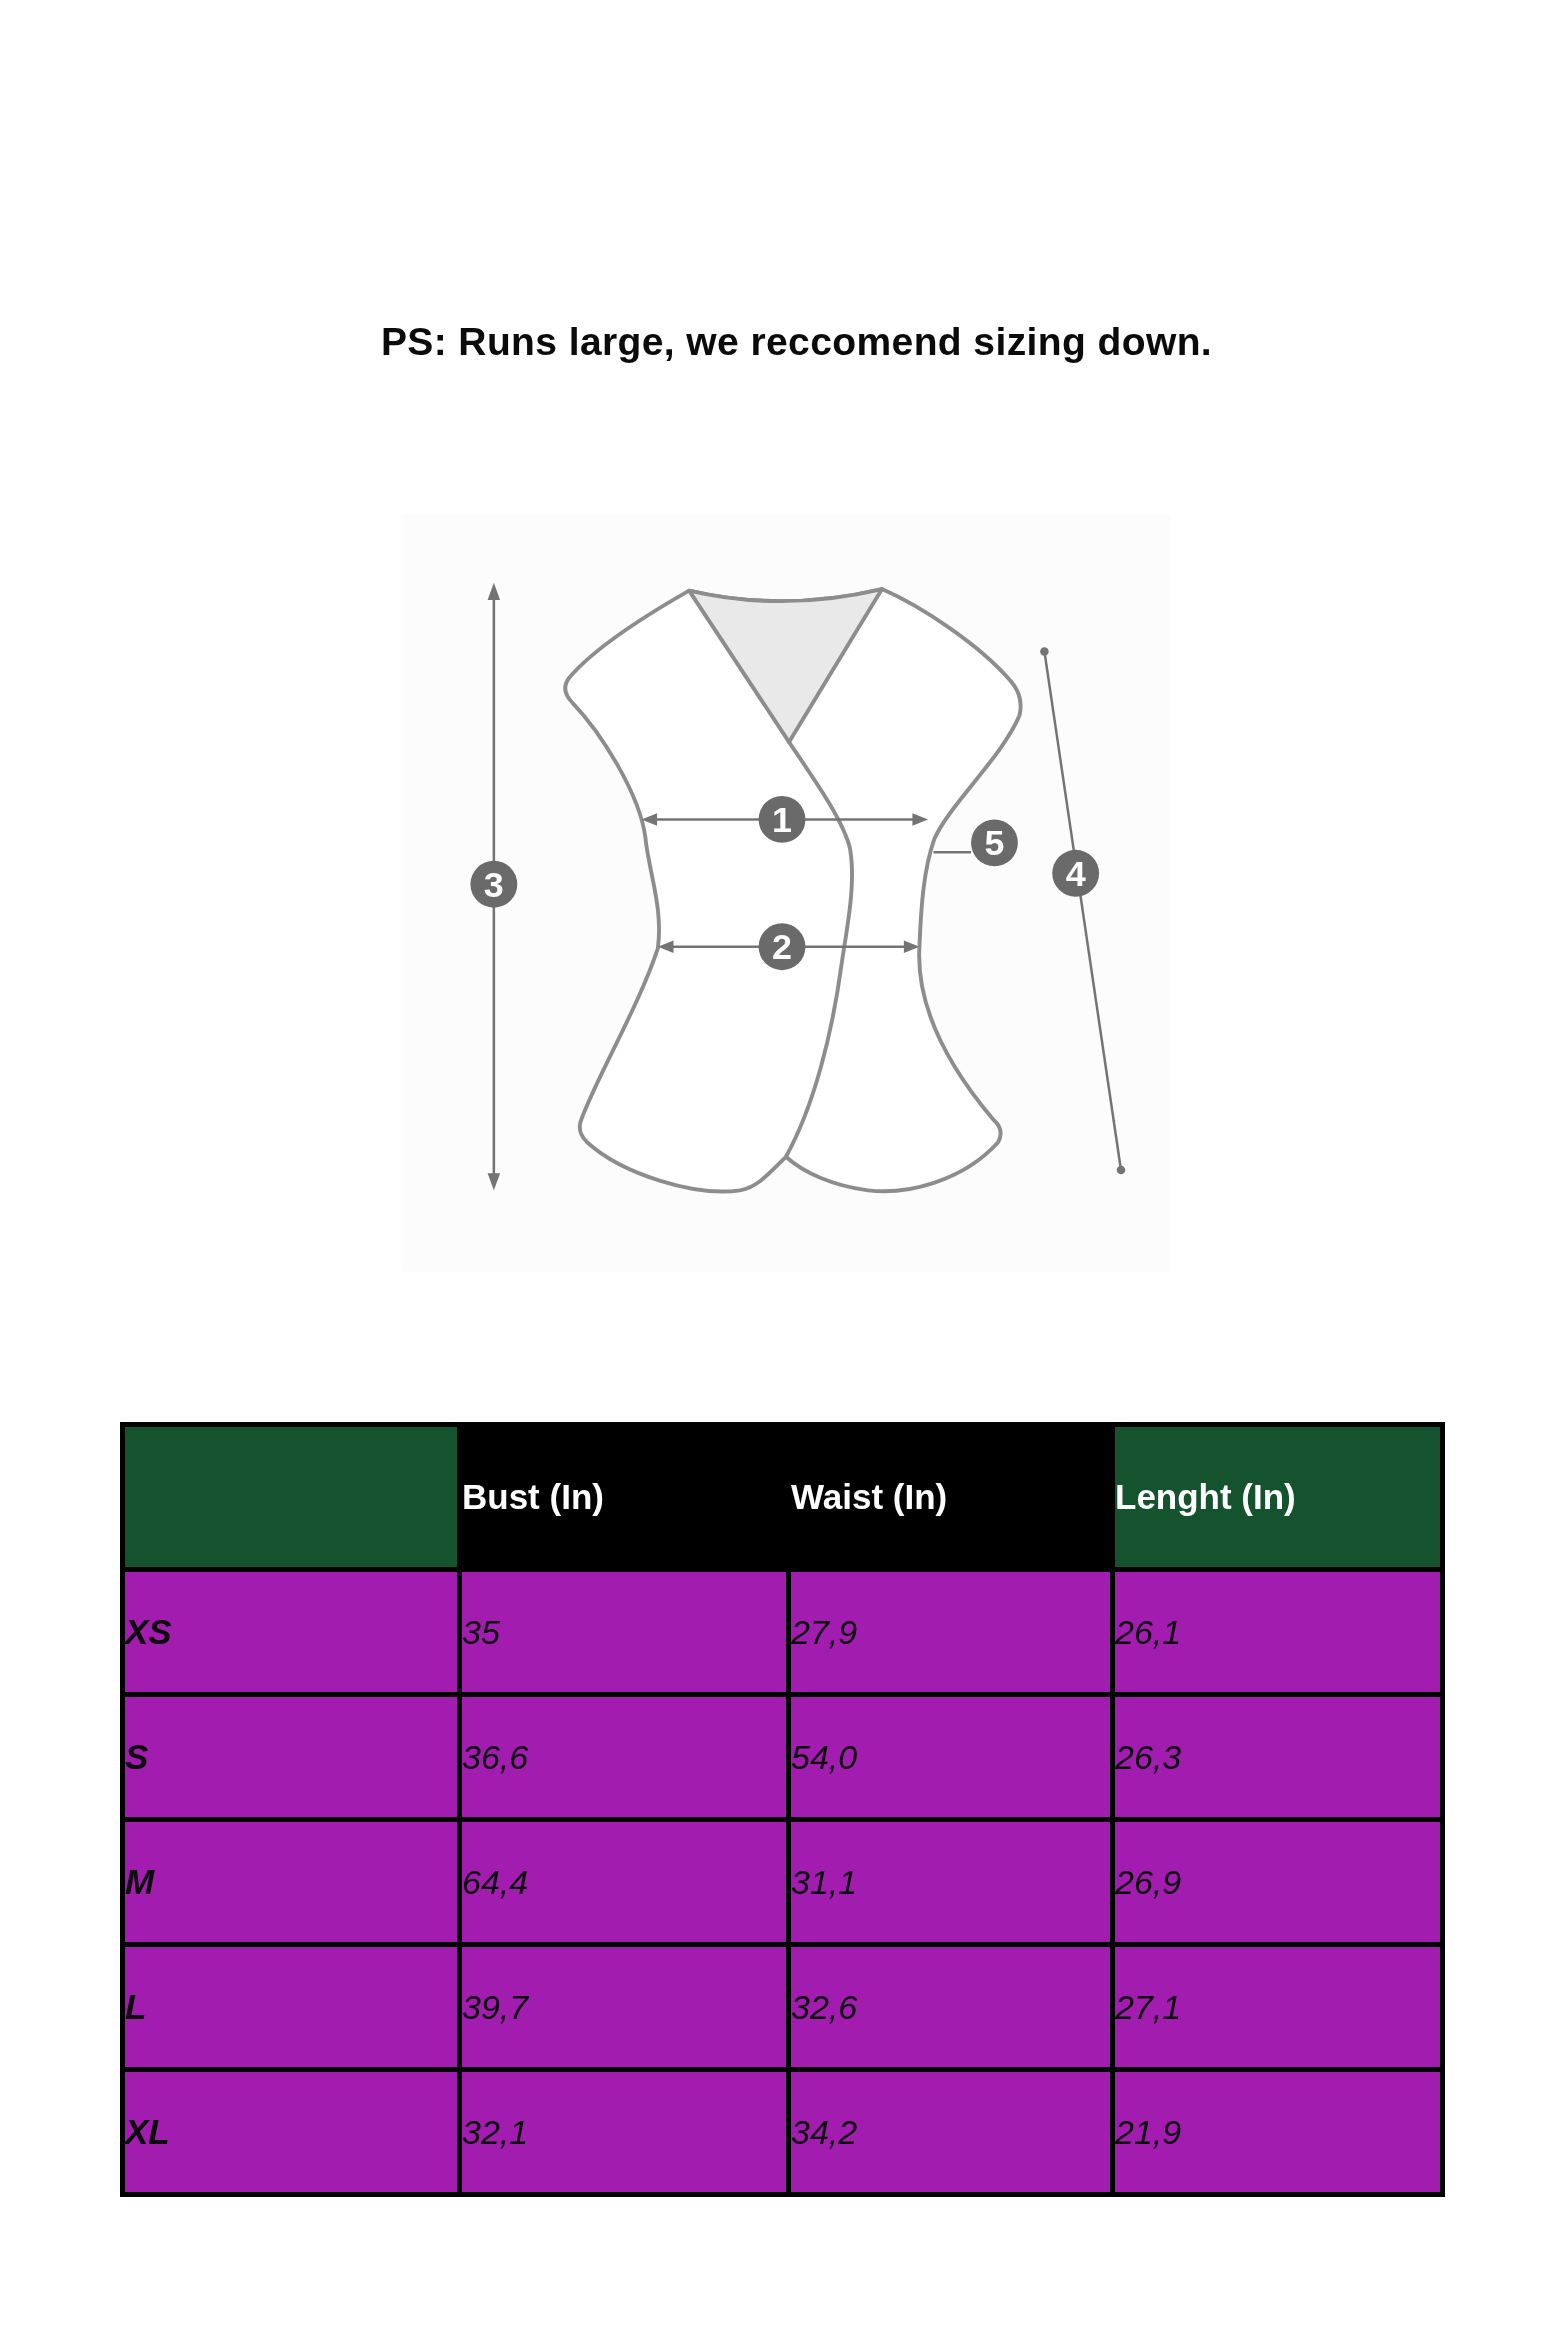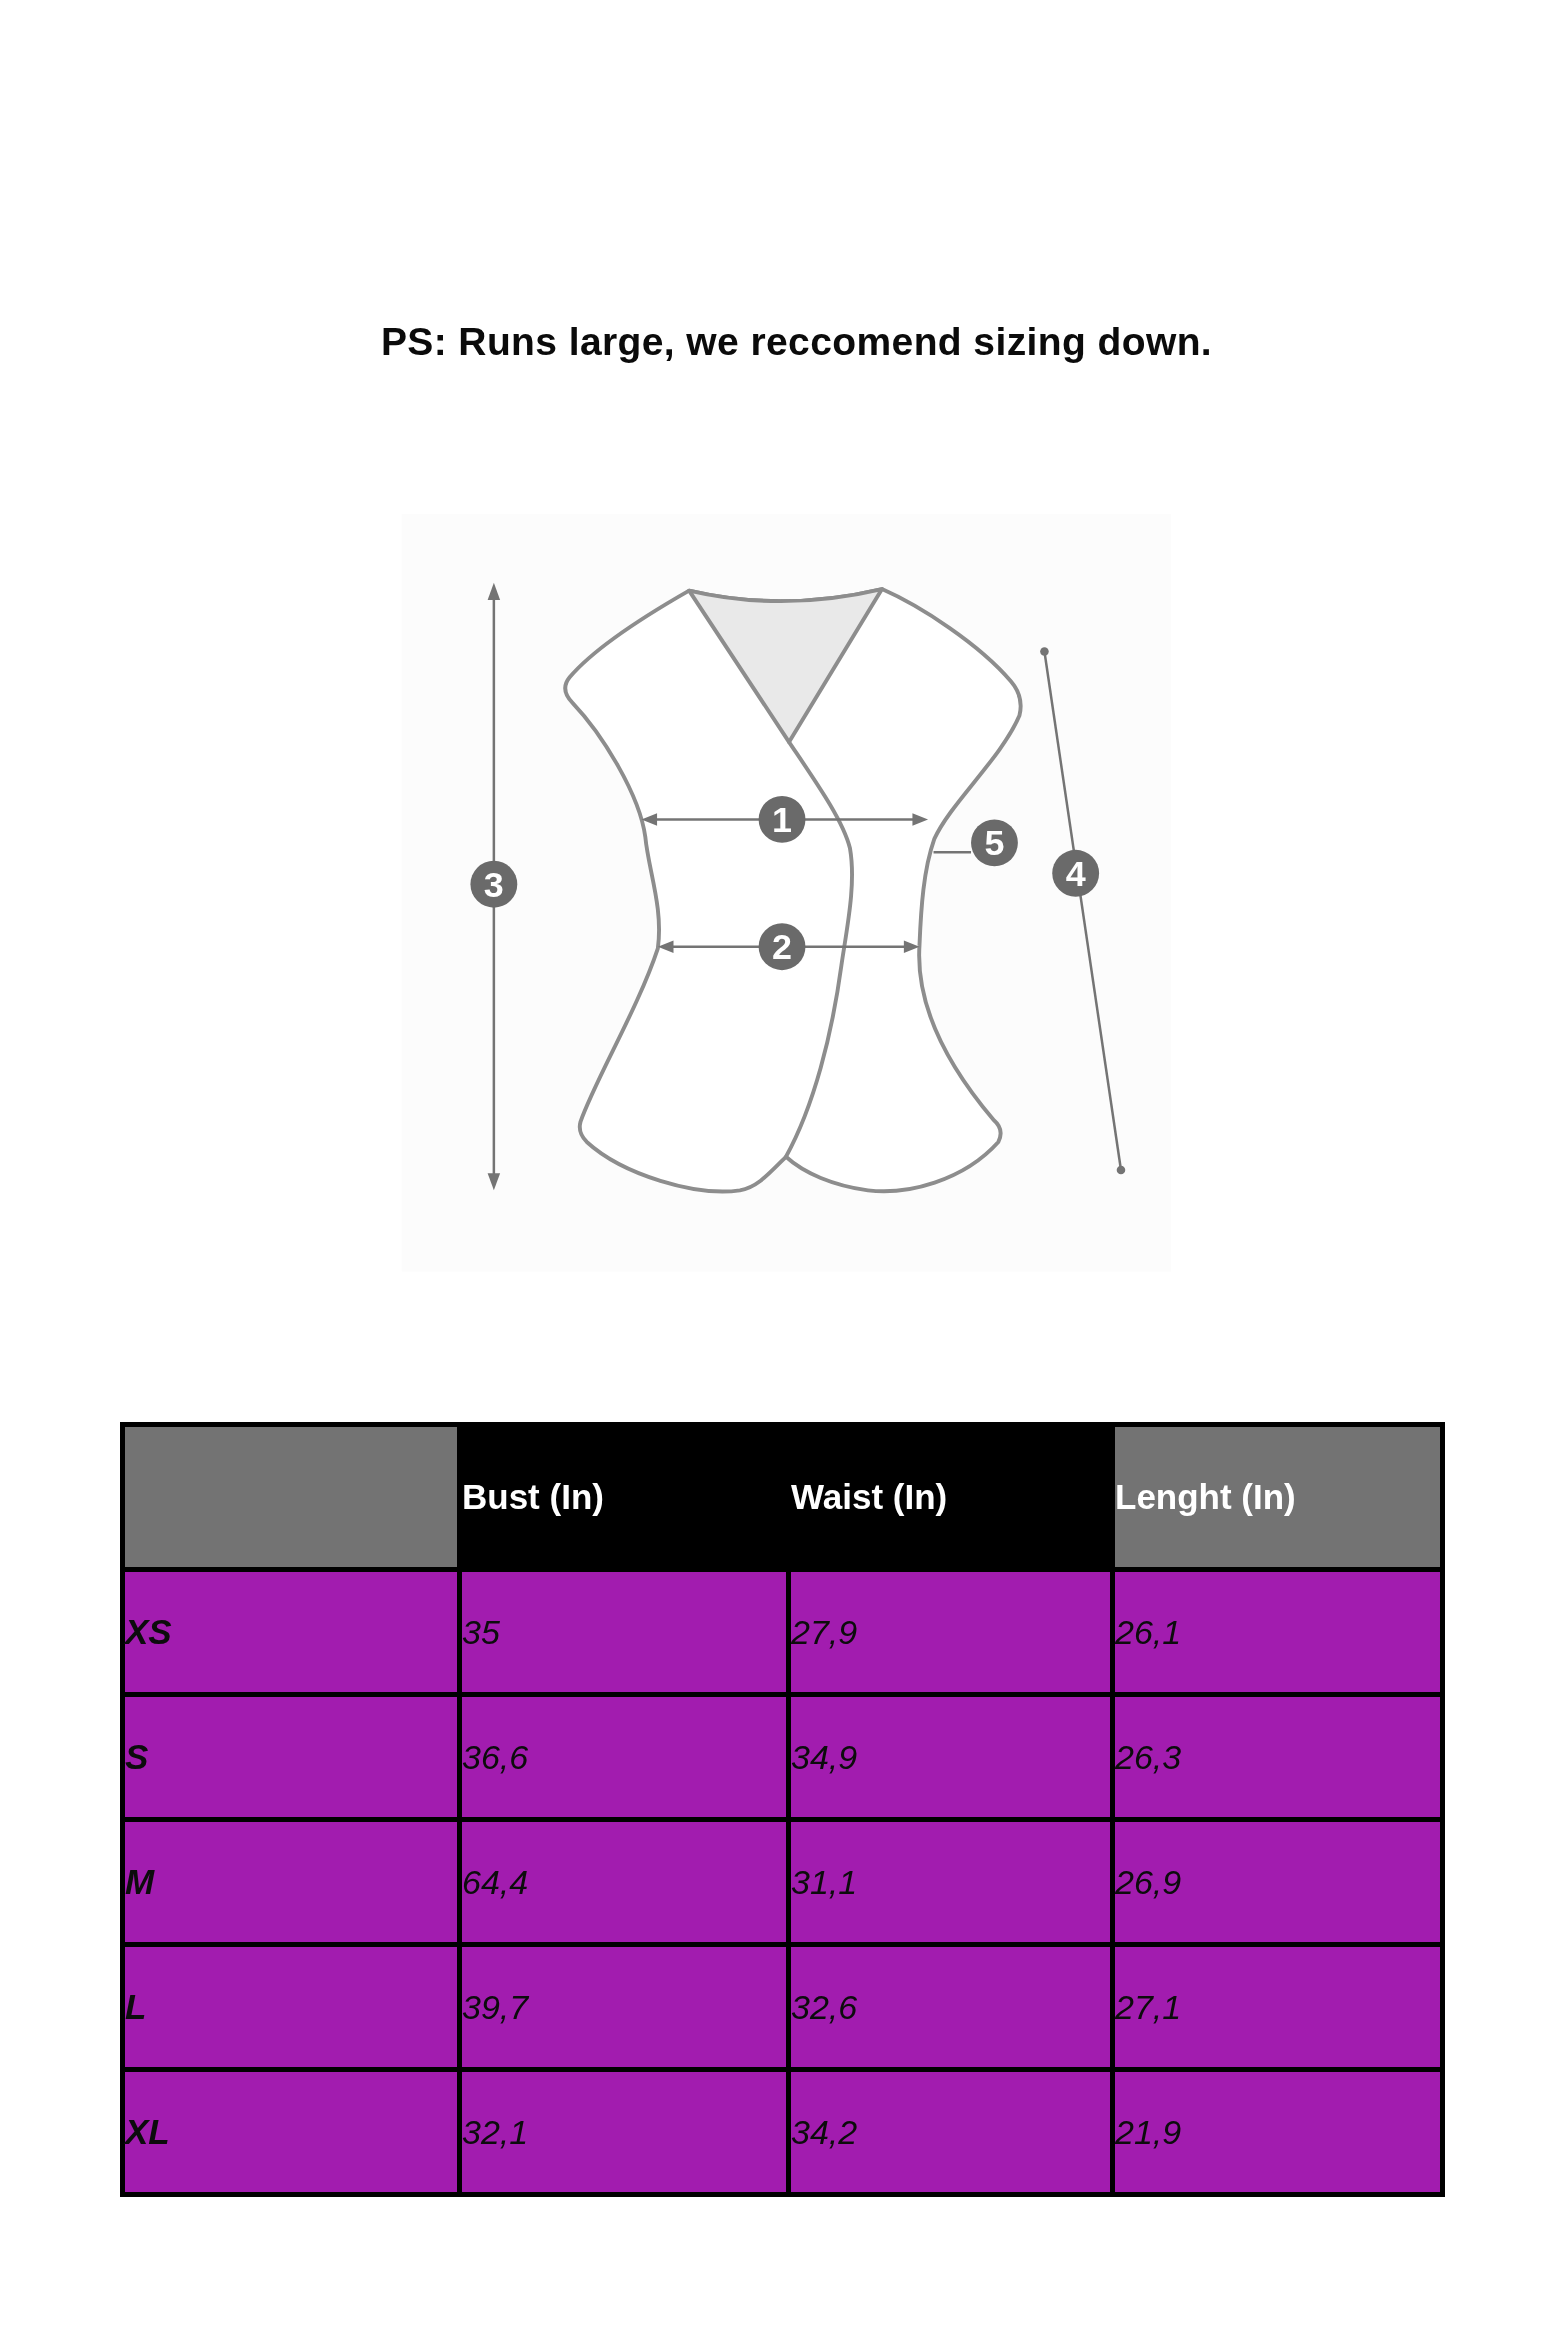--- a/index.html
+++ b/index.html
@@ -17,21 +17,21 @@
     position:absolute;left:120px;top:1422px;width:1321px;
     border-collapse:collapse;table-layout:fixed;
   }
   .size-table th,.size-table td{
     border:5.5px solid #000;text-align:left;vertical-align:middle;box-sizing:border-box;
     padding:0;
   }
   .size-table thead th{
     height:145px;font-size:35px;font-weight:bold;color:#ffffff;background:#000000;
   }
-  .size-table thead th.alt{background:#737373;}
+  .size-table thead th.alt{background:#14532d;}
   .size-table tbody td{
     height:125px;font-size:34px;color:#0c0c0c;background:#a21caf;font-weight:normal;font-style:italic;
   }
   .size-table tbody td.size-cell{font-weight:bold;font-size:35px;}
 </style>
 </head>
 <body>
 
 <div class="page">
 
@@ -133,21 +133,21 @@
     <tbody>
       <tr>
         <td class="size-cell">XS</td>
         <td>35</td>
         <td>27,9</td>
         <td>26,1</td>
       </tr>
       <tr>
         <td class="size-cell">S</td>
         <td>36,6</td>
-        <td>34,9</td>
+        <td>54,0</td>
         <td>26,3</td>
       </tr>
       <tr>
         <td class="size-cell">M</td>
         <td>64,4</td>
         <td>31,1</td>
         <td>26,9</td>
       </tr>
       <tr>
         <td class="size-cell">L</td>

